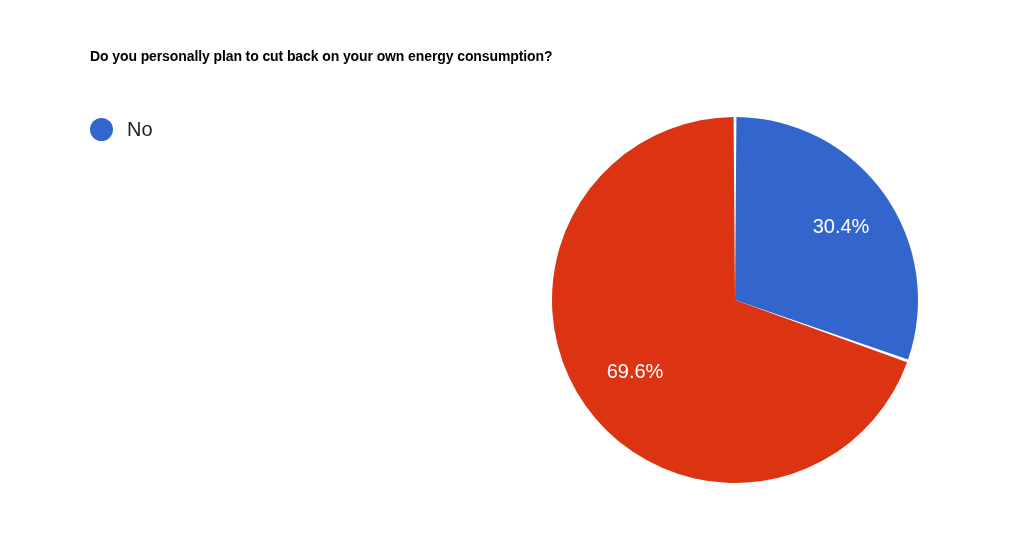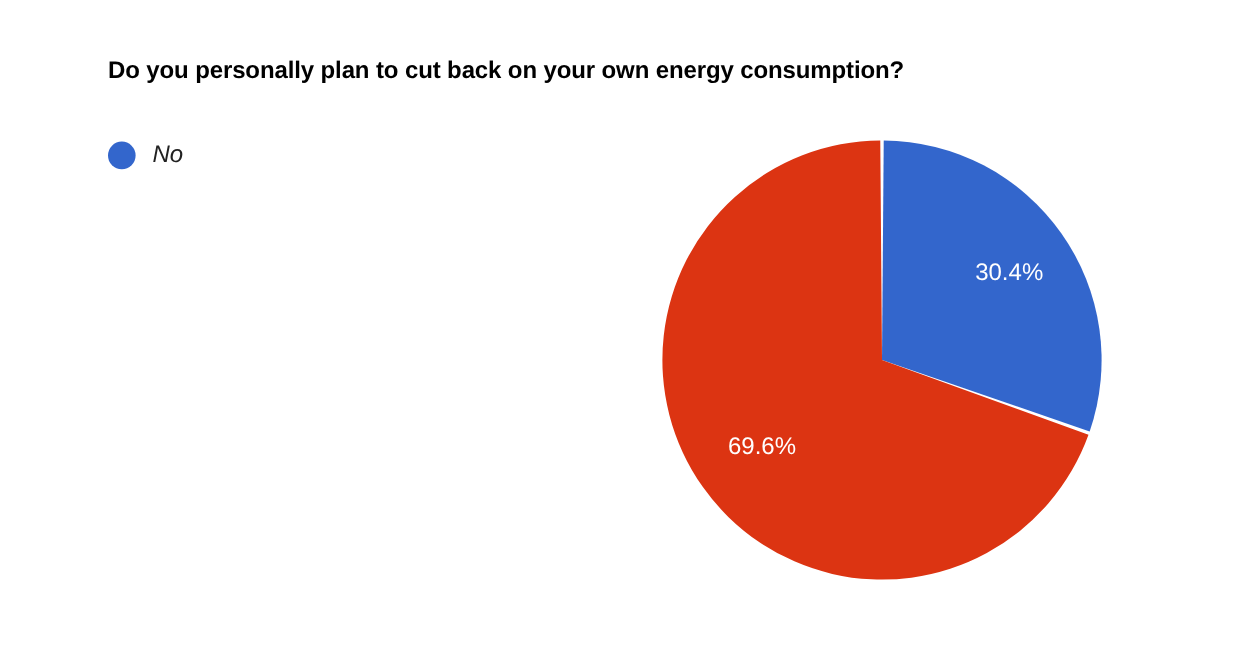--- a/index.html
+++ b/index.html
@@ -20,33 +20,32 @@
     width: 1036px;
     height: 550px;
     background: #ffffff;
   }
 
   
   .chart-title {
     position: absolute;
     left: 90px;
     top: 48px;
-    font-size: 20px;
+    font-size: 14px;
     font-weight: bold;
     color: #000000;
     letter-spacing: -0.1px;
     white-space: nowrap;
   }
 
   
   .legend {
     position: absolute;
     left: 90px;
     top: 110px;
-    font-style: italic;
   }
   .legend-item {
     display: flex;
     align-items: center;
     height: 38px;
   }
   .legend-swatch {
     width: 23px;
     height: 23px;
     border-radius: 50%;

